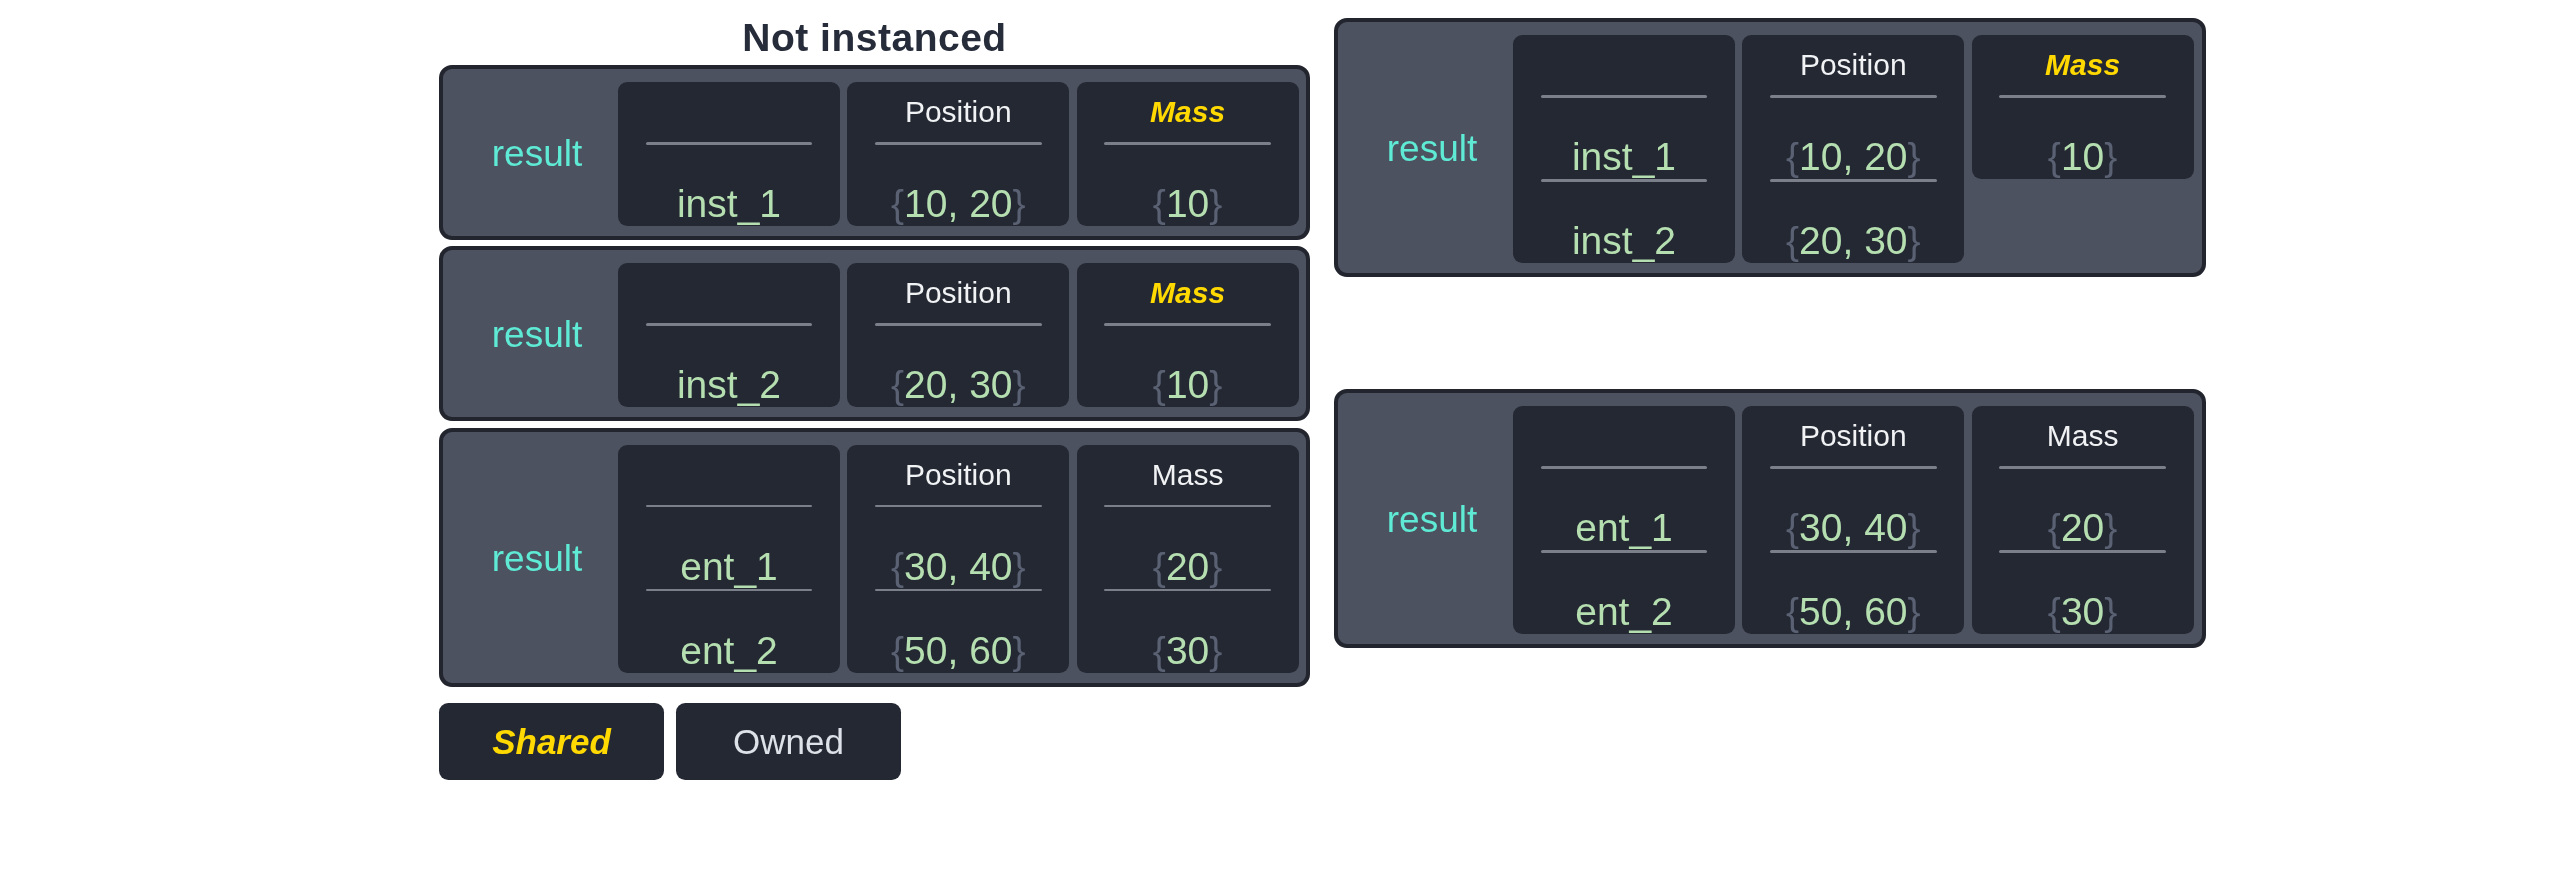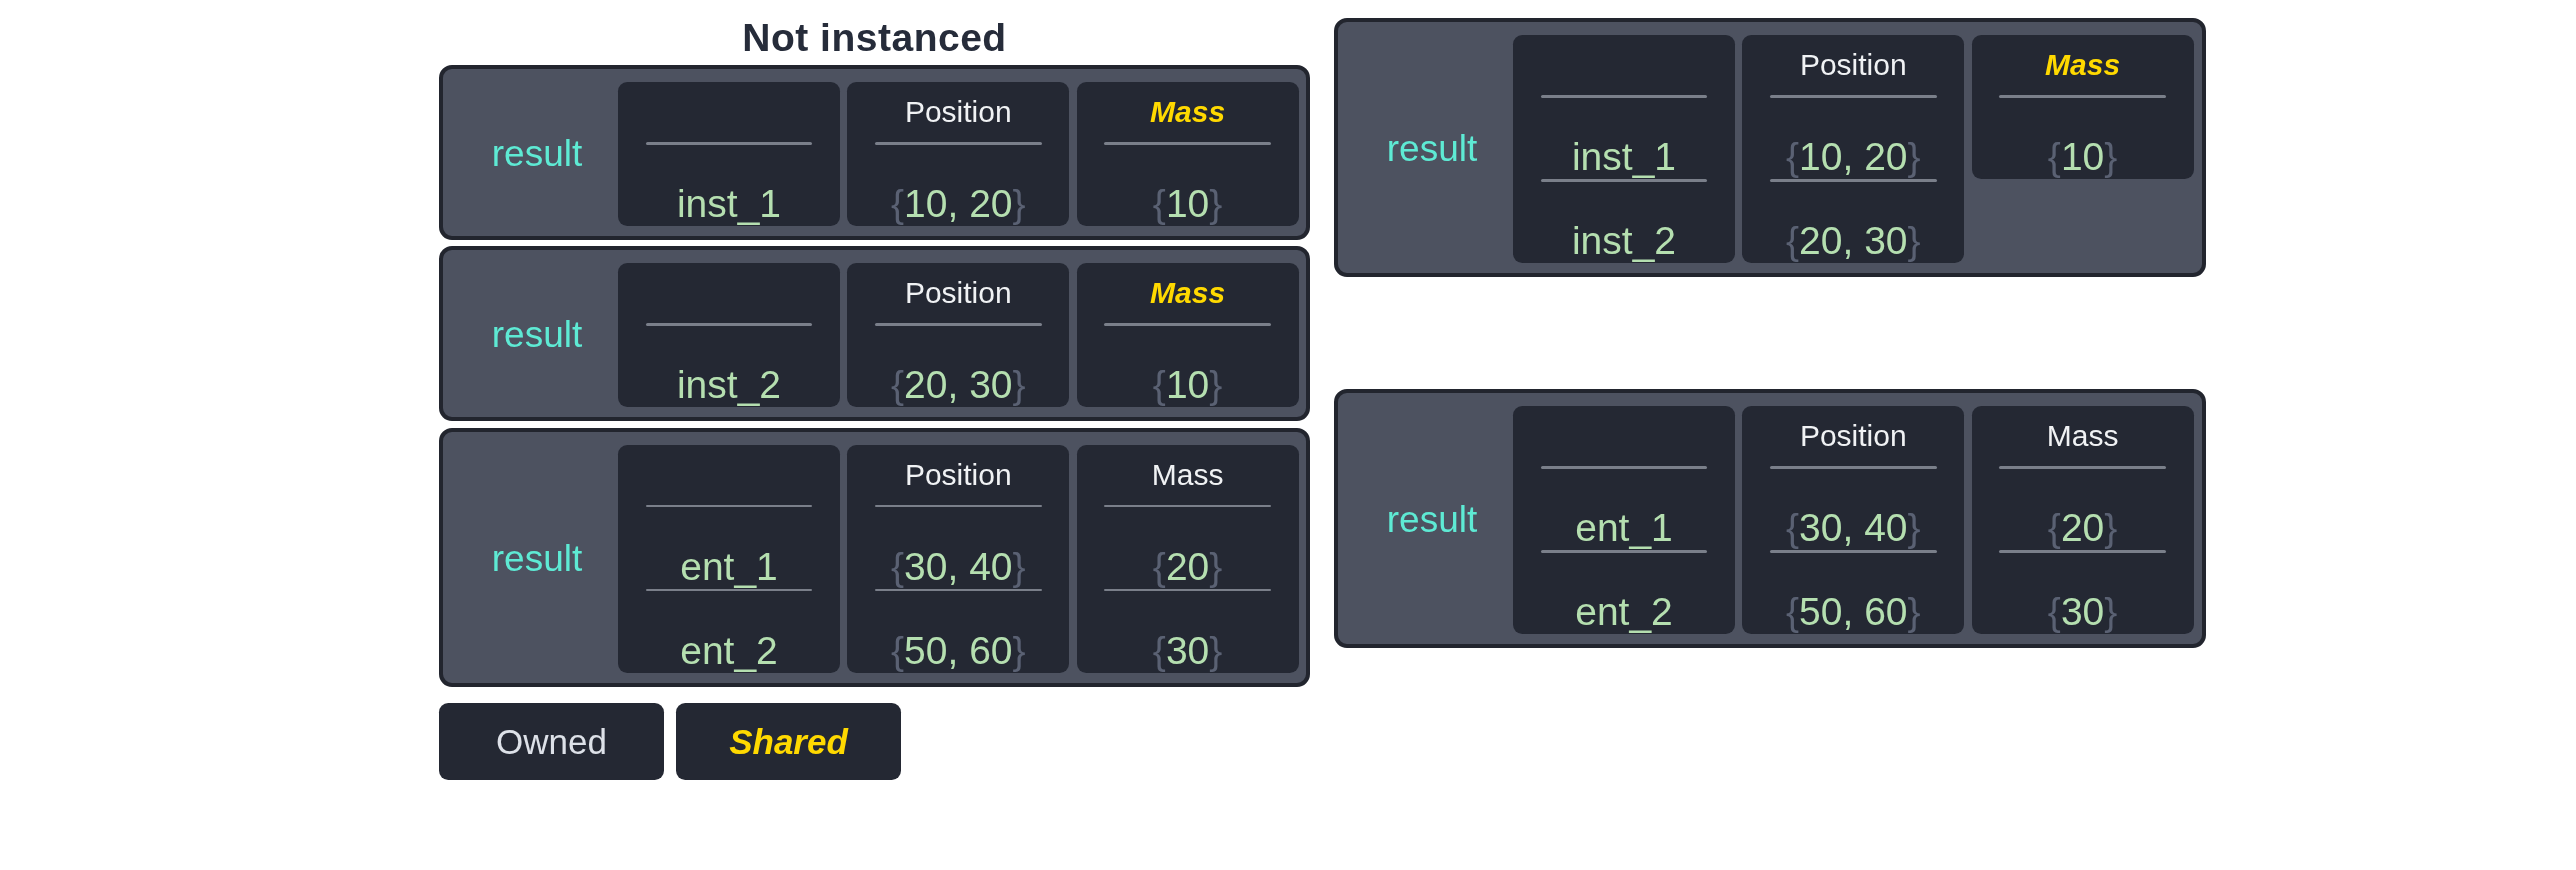--- a/index.html
+++ b/index.html
@@ -223,22 +223,22 @@
           </div>
           <div class="frow">
             <div class="fdiv"></div>
             <div class="fval"><span class="brace">{</span><span>30</span><span class="brace">}</span></div>
           </div>
         </div>
       </div>
     </div>
 
     <div class="legend">
+      <div class="badge shared">Shared</div>
       <div class="badge owned">Owned</div>
-      <div class="badge shared">Shared</div>
     </div>
   </div>
 
   <div class="col col-right">
 
     <div class="ftable">
       <div class="flabel">result</div>
       <div class="fcells">
         <div class="fcell">
           <div class="fhead"></div>

